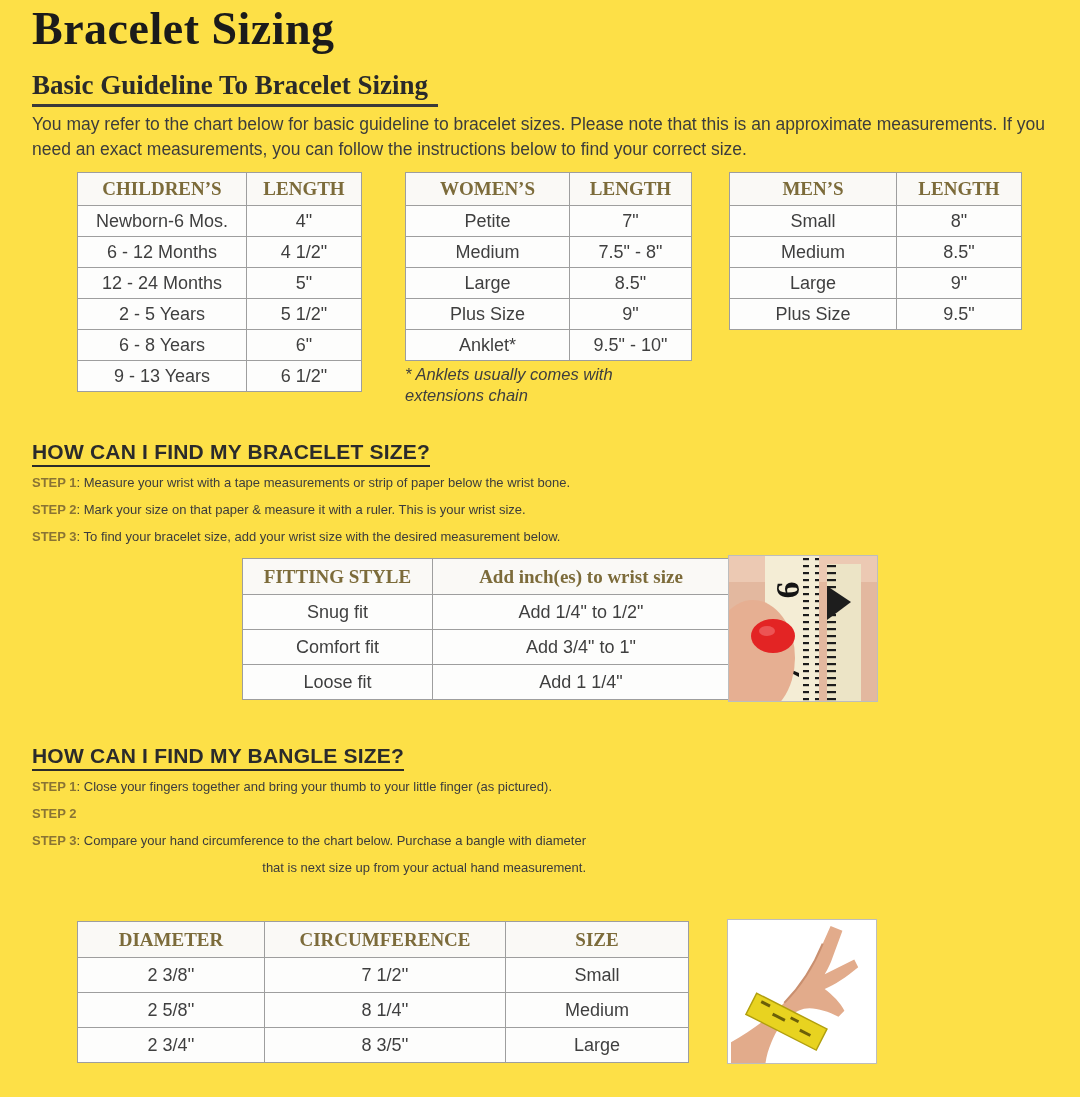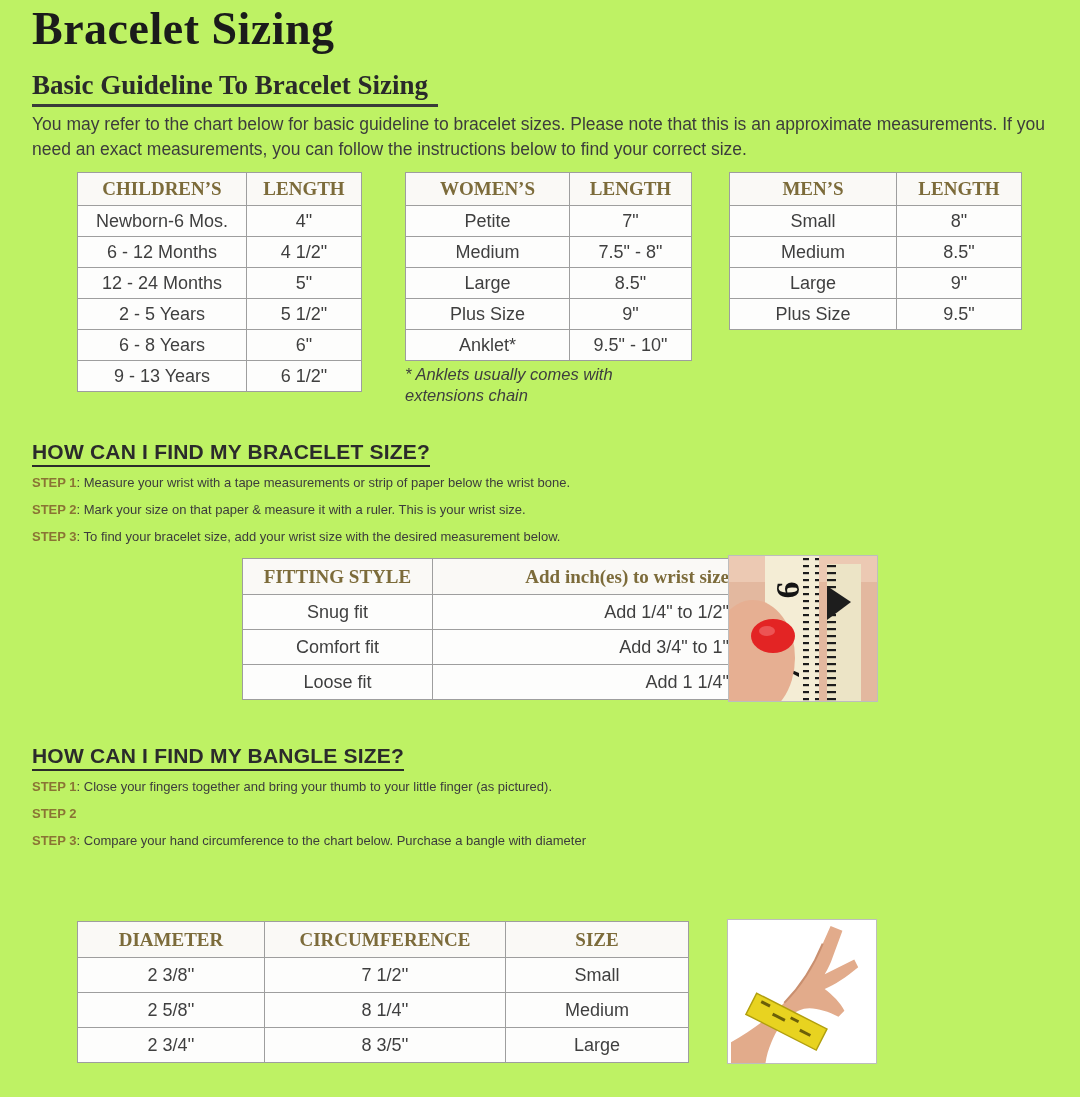--- a/index.html
+++ b/index.html
@@ -1,20 +1,20 @@
 <!DOCTYPE html>
 <html><head>
 <meta charset="utf-8">
 <style>
   * { margin:0; padding:0; box-sizing:border-box; }
   html,body { background:#ffffff; }
   .page {
     position:relative;
     width:1080px; height:1097px;
-    background:#bef264;
+    background:#fde047;
     font-family:"Liberation Sans", sans-serif;
     color:#3f3f3f;
     overflow:hidden;
   }
   .abs { position:absolute; }
 
   
   .page-title {
     left:32px; top:2px;
     font-family:"Liberation Serif", serif;
@@ -61,21 +61,21 @@
     margin-top:3px; font-style:italic; font-size:16.5px; line-height:21px;
     color:#3e3e3e; width:250px;
   }
 
   #men-table { left:729px; top:172px; }
   #men-table th:first-child, #men-table td:first-child { width:167px; }
   #men-table th:last-child,  #men-table td:last-child  { width:125px; }
 
   #fitting-table { left:242px; top:558px; }
   #fitting-table th:first-child, #fitting-table td:first-child { width:190px; }
-  #fitting-table th:last-child,  #fitting-table td:last-child  { width:297px;text-align:right; }
+  #fitting-table th:last-child,  #fitting-table td:last-child  { width:297px; }
 
   #bangle-table { left:77px; top:921px; }
   #bangle-table th:nth-child(1), #bangle-table td:nth-child(1) { width:187px; }
   #bangle-table th:nth-child(2), #bangle-table td:nth-child(2) { width:241px; }
   #bangle-table th:nth-child(3), #bangle-table td:nth-child(3) { width:183px; }
 
   
   .steps { display:flex; flex-direction:column; }
   .step { display:flex; align-items:flex-start; font-size:13px; line-height:27px; }
   .step-label { font-weight:bold; color:#8a7434; white-space:nowrap; }
@@ -272,20 +272,21 @@
       <span class="step-label">STEP 1</span>
       <span class="step-body"><span>: Close your fingers together and bring your thumb to your little finger (as pictured).</span></span>
     </div>
     <div class="step">
       <span class="step-label">STEP 2</span>
     </div>
     <div class="step">
       <span class="step-label">STEP 3</span>
       <span class="step-body">
         <div>: Compare your hand circumference to the chart below. Purchase a bangle with diameter</div>
+        <div>that is next size up from your actual hand measurement.</div>
       </span>
     </div>
   </div>
 
   <table class="abs tbl big-tbl" id="bangle-table">
       <thead>
         <tr>
           <th>DIAMETER</th>
           <th>CIRCUMFERENCE</th>
           <th>SIZE</th>

